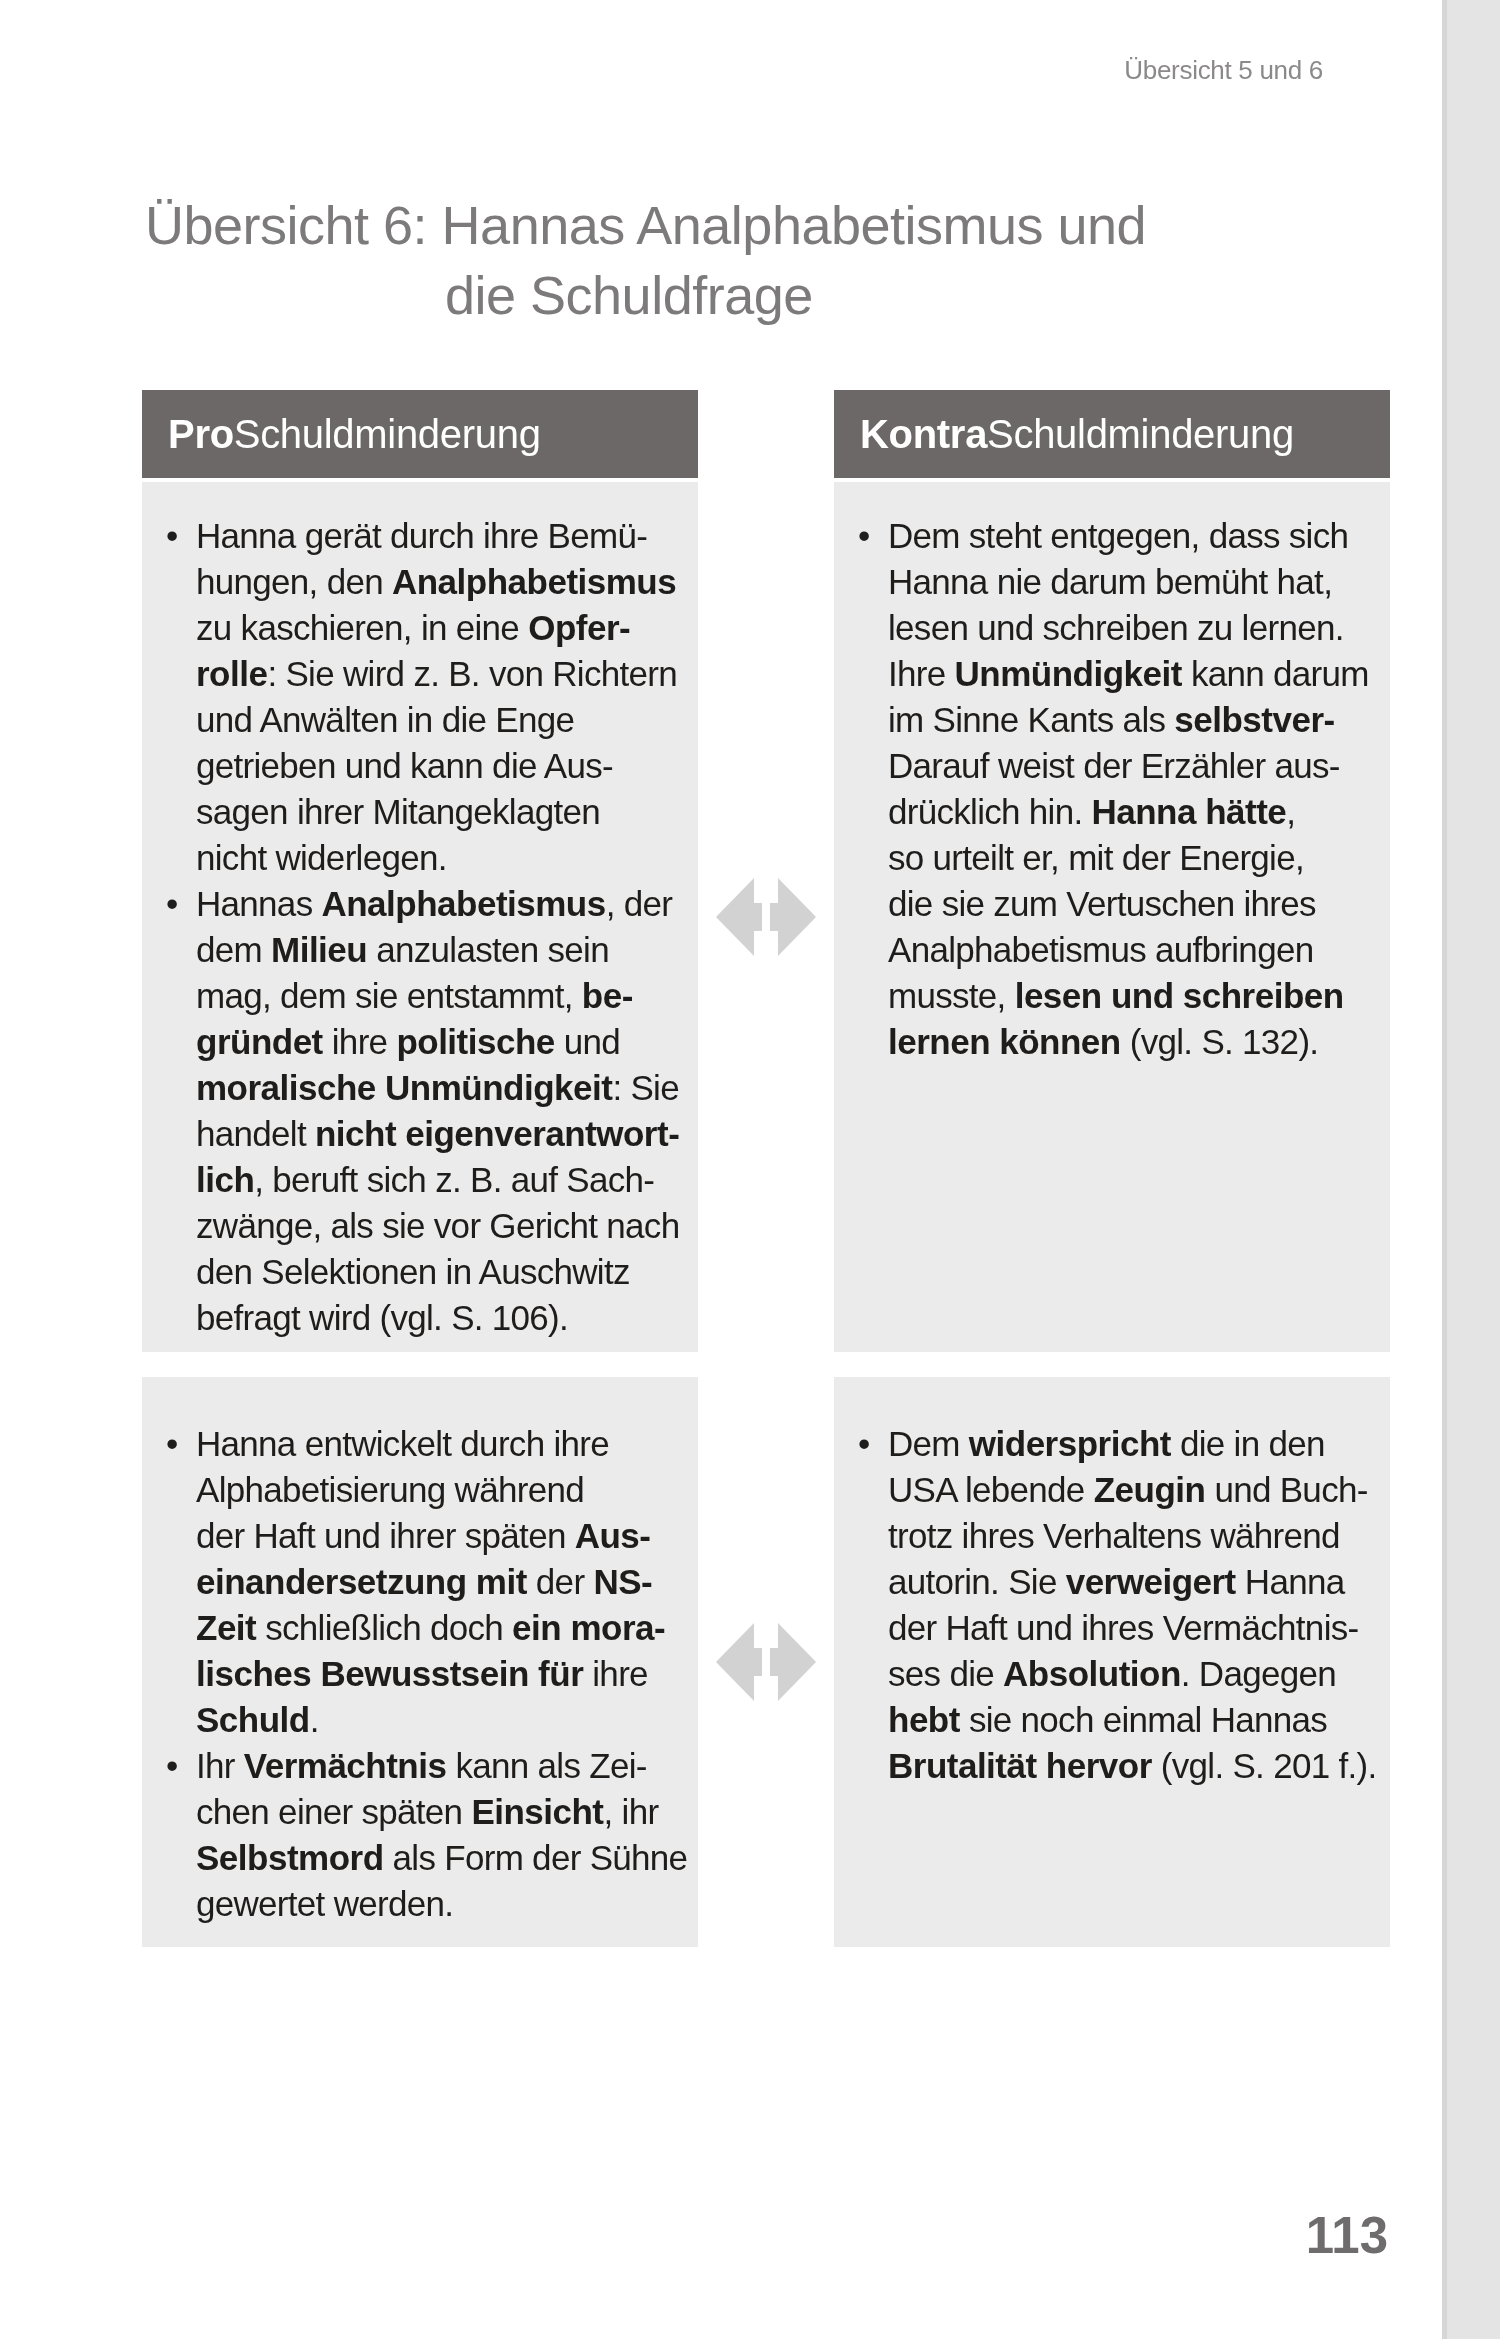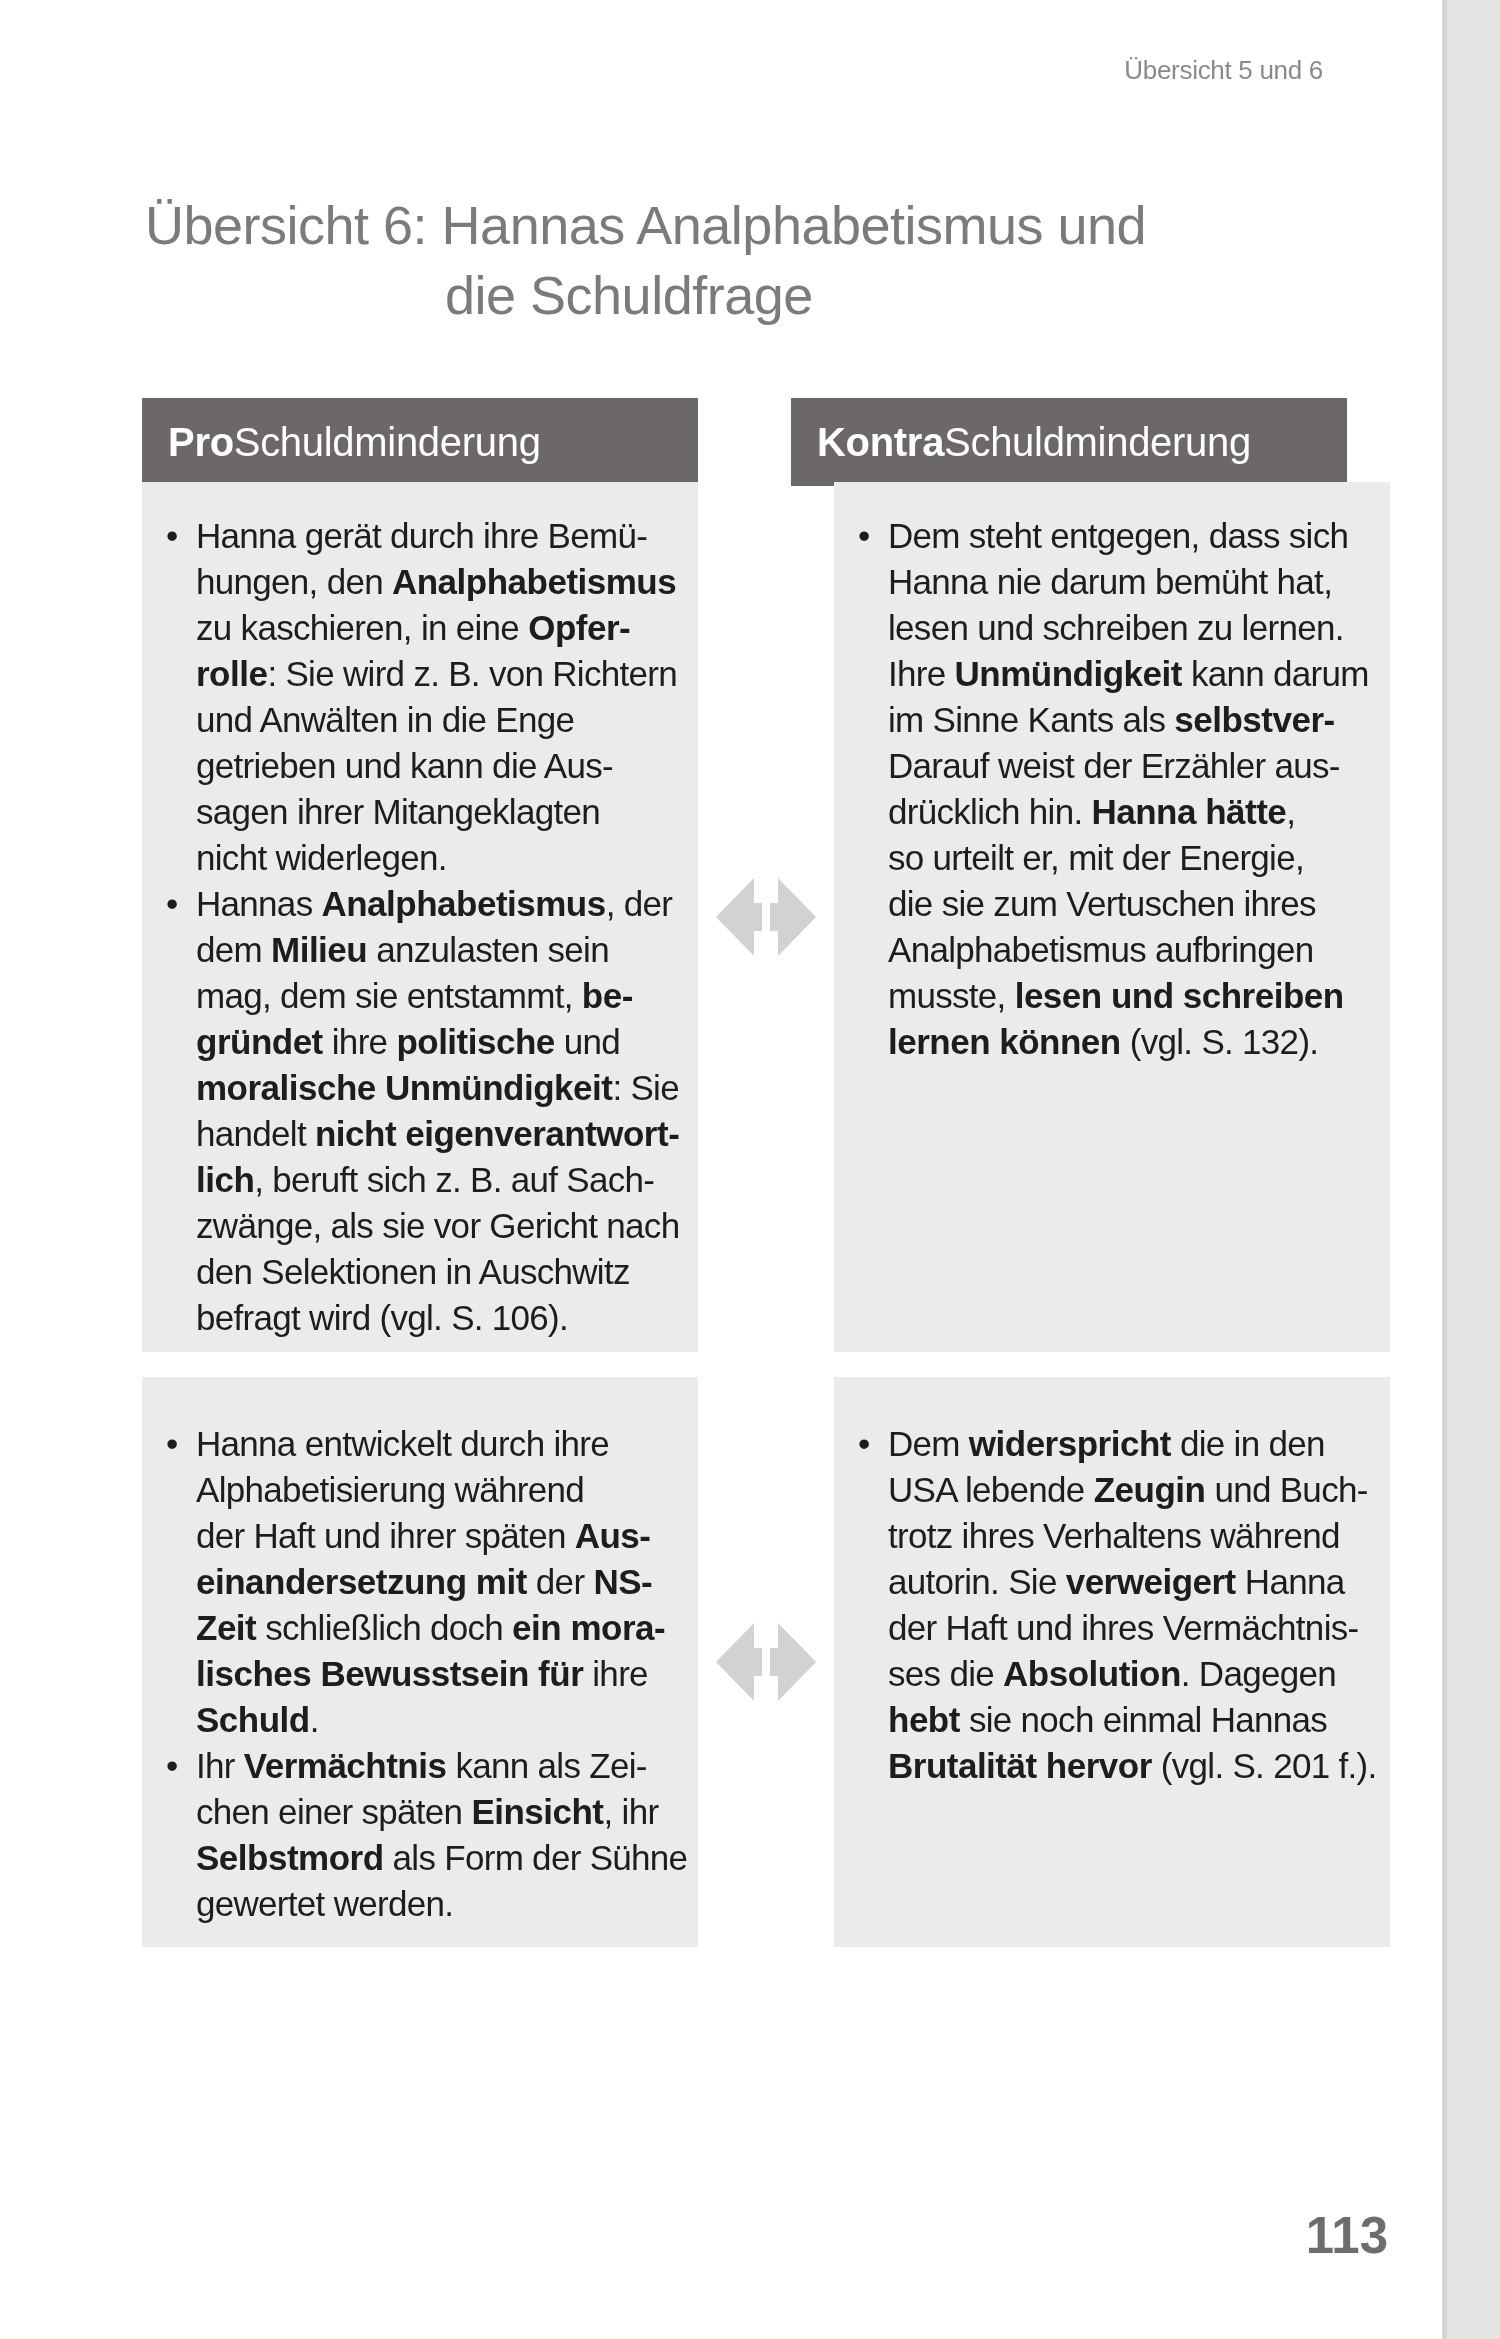--- a/index.html
+++ b/index.html
@@ -30,24 +30,24 @@
   .page-title{
     position:absolute;left:145px;top:190px;margin:0;
     font-size:54px;line-height:70px;font-weight:400;letter-spacing:-0.5px;
     color:var(--title-text);white-space:nowrap;
   }
   .page-title .t2{display:block;margin-left:300px;}
   .colhead{
     position:absolute;height:88px;width:556px;box-sizing:border-box;
     background:var(--header-bar);color:var(--header-text);
     font-size:40px;letter-spacing:-0.3px;
-    display:flex;align-items:center;padding-left:26px;white-space:nowrap;margin-top:8px;
+    display:flex;align-items:center;padding-left:26px;white-space:nowrap;
   }
   #head-pro{left:142px;top:390px;}
-  #head-kontra{left:791px;top:390px;}
+  #head-kontra{left:834px;top:390px;}
   .bodybox{
     position:absolute;width:556px;box-sizing:border-box;
     background:var(--box-bg);color:var(--body-text);
     font-size:35px;line-height:46px;letter-spacing:-0.7px;
     padding:31px 14px 0 24px;
   }
   #body-pro-1,#body-kontra-1{top:482px;height:870px;}
   #body-pro-2,#body-kontra-2{top:1377px;height:570px;padding-top:44px;}
   #body-pro-1,#body-pro-2{left:142px;}
   #body-kontra-1,#body-kontra-2{left:834px;}

